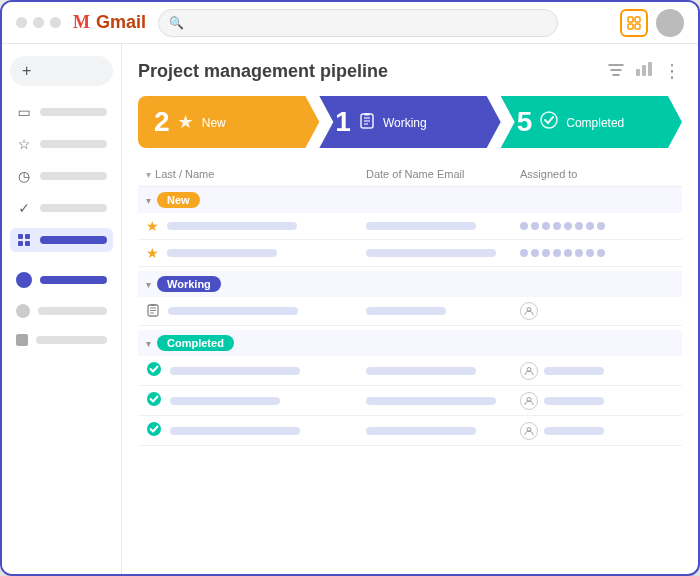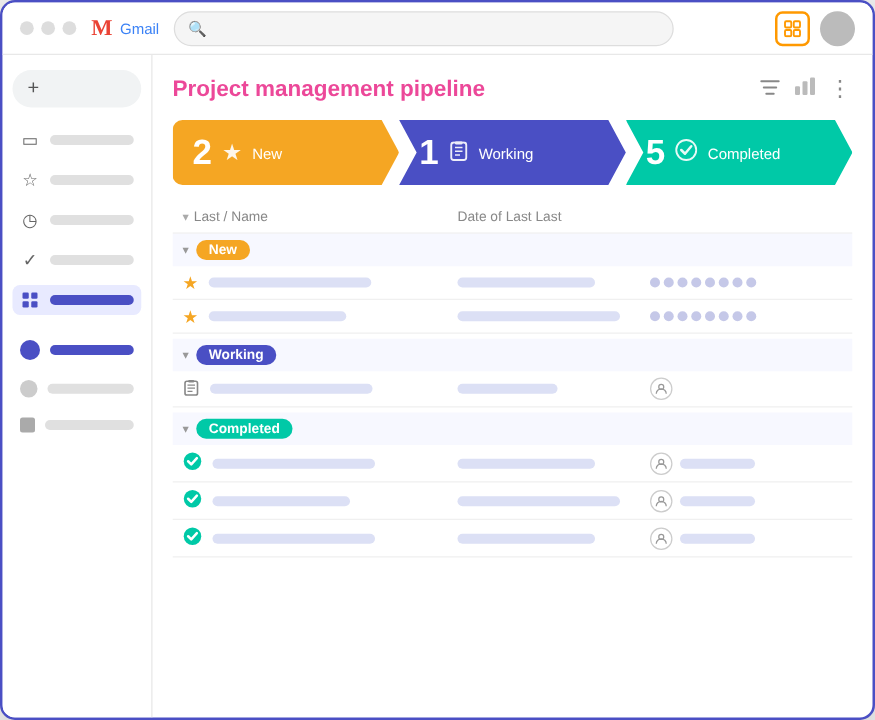--- a/index.html
+++ b/index.html
@@ -50,23 +50,23 @@
       gap: 6px;
       margin-right: 12px;
     }
     .gmail-m {
       font-size: 18px;
       font-weight: bold;
       color: #EA4335;
       font-family: Georgia, serif;
     }
     .gmail-text {
-      font-size: 12px;
-      color: #3b82f6;
-      font-weight: 400;
+      font-size: 18px;
+      color: #c2410c;
+      font-weight: 700;
     }
     .search-bar {
       flex: 1;
       max-width: 400px;
       height: 28px;
       border: 1px solid #ddd;
       border-radius: 20px;
       background: #f5f5f5;
       display: flex;
       align-items: center;
@@ -180,21 +180,21 @@
 
     .page-header {
       display: flex;
       align-items: center;
       justify-content: space-between;
       margin-bottom: 14px;
     }
     .page-title {
       font-size: 18px;
       font-weight: 600;
-      color: #ec4899;
+      color: #404040;
     }
     .header-actions {
       display: flex;
       align-items: center;
       gap: 10px;
     }
     .header-icon {
       color: #666;
       font-size: 16px;
       cursor: pointer;
@@ -510,21 +510,24 @@
       </div>
 
       <div class="pipeline-table">
 
         <div class="table-header">
           <div class="col-header">
             <span class="col-chevron">▾</span>
             <span>Last / Name</span>
           </div>
           <div class="col-header">
-            <span>Date of Last Last</span>
+            <span>Date of Name Email</span>
+          </div>
+          <div class="col-header">
+            <span>Assigned to</span>
           </div>
         </div>
 
         <div class="stage-group">
           <div class="stage-row">
             <div class="stage-label-cell">
               <span class="stage-chevron">▾</span>
               <span class="stage-badge badge-new">New</span>
             </div>
             <div></div>

